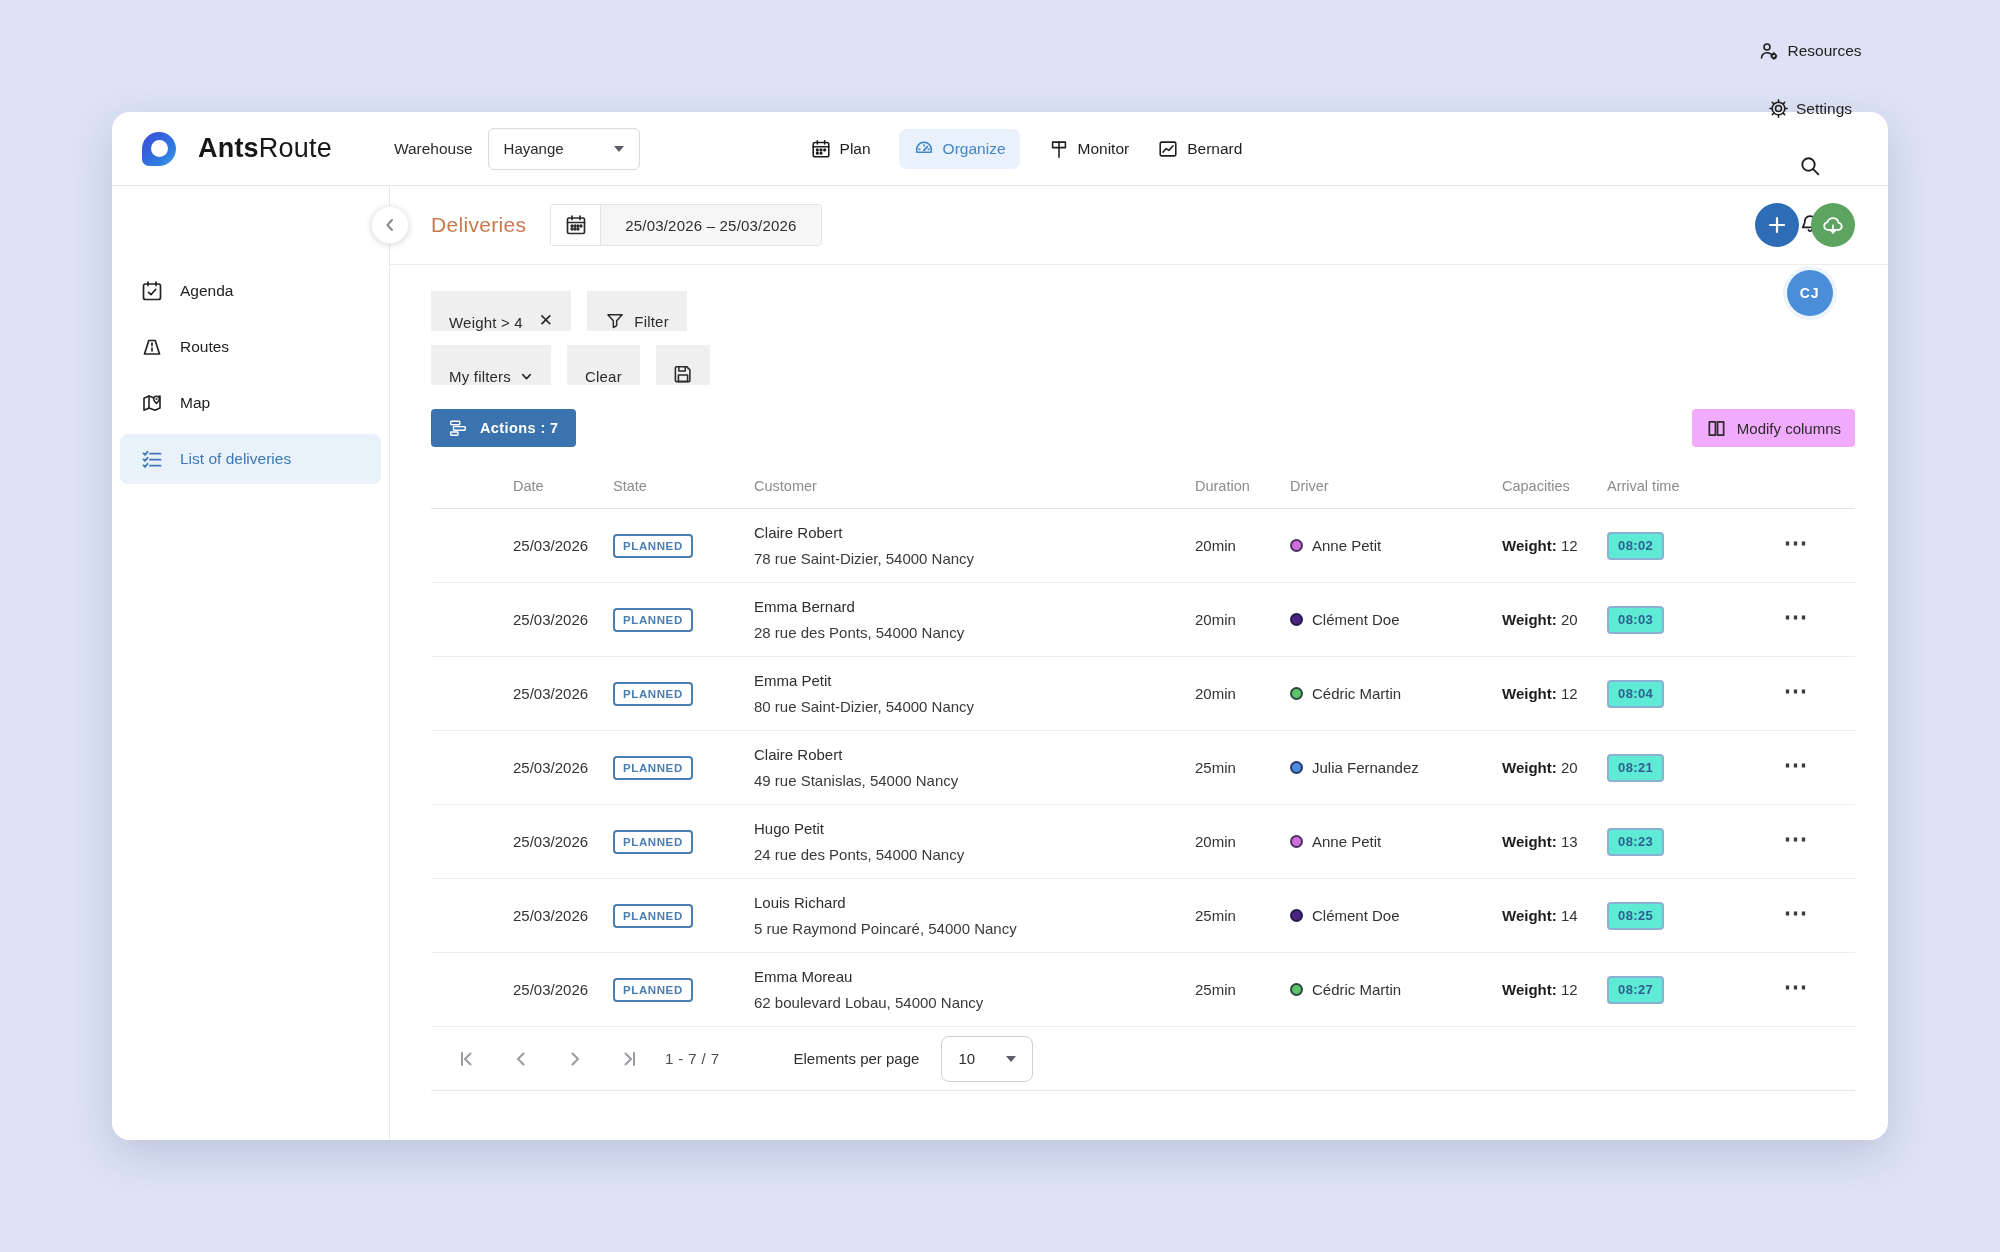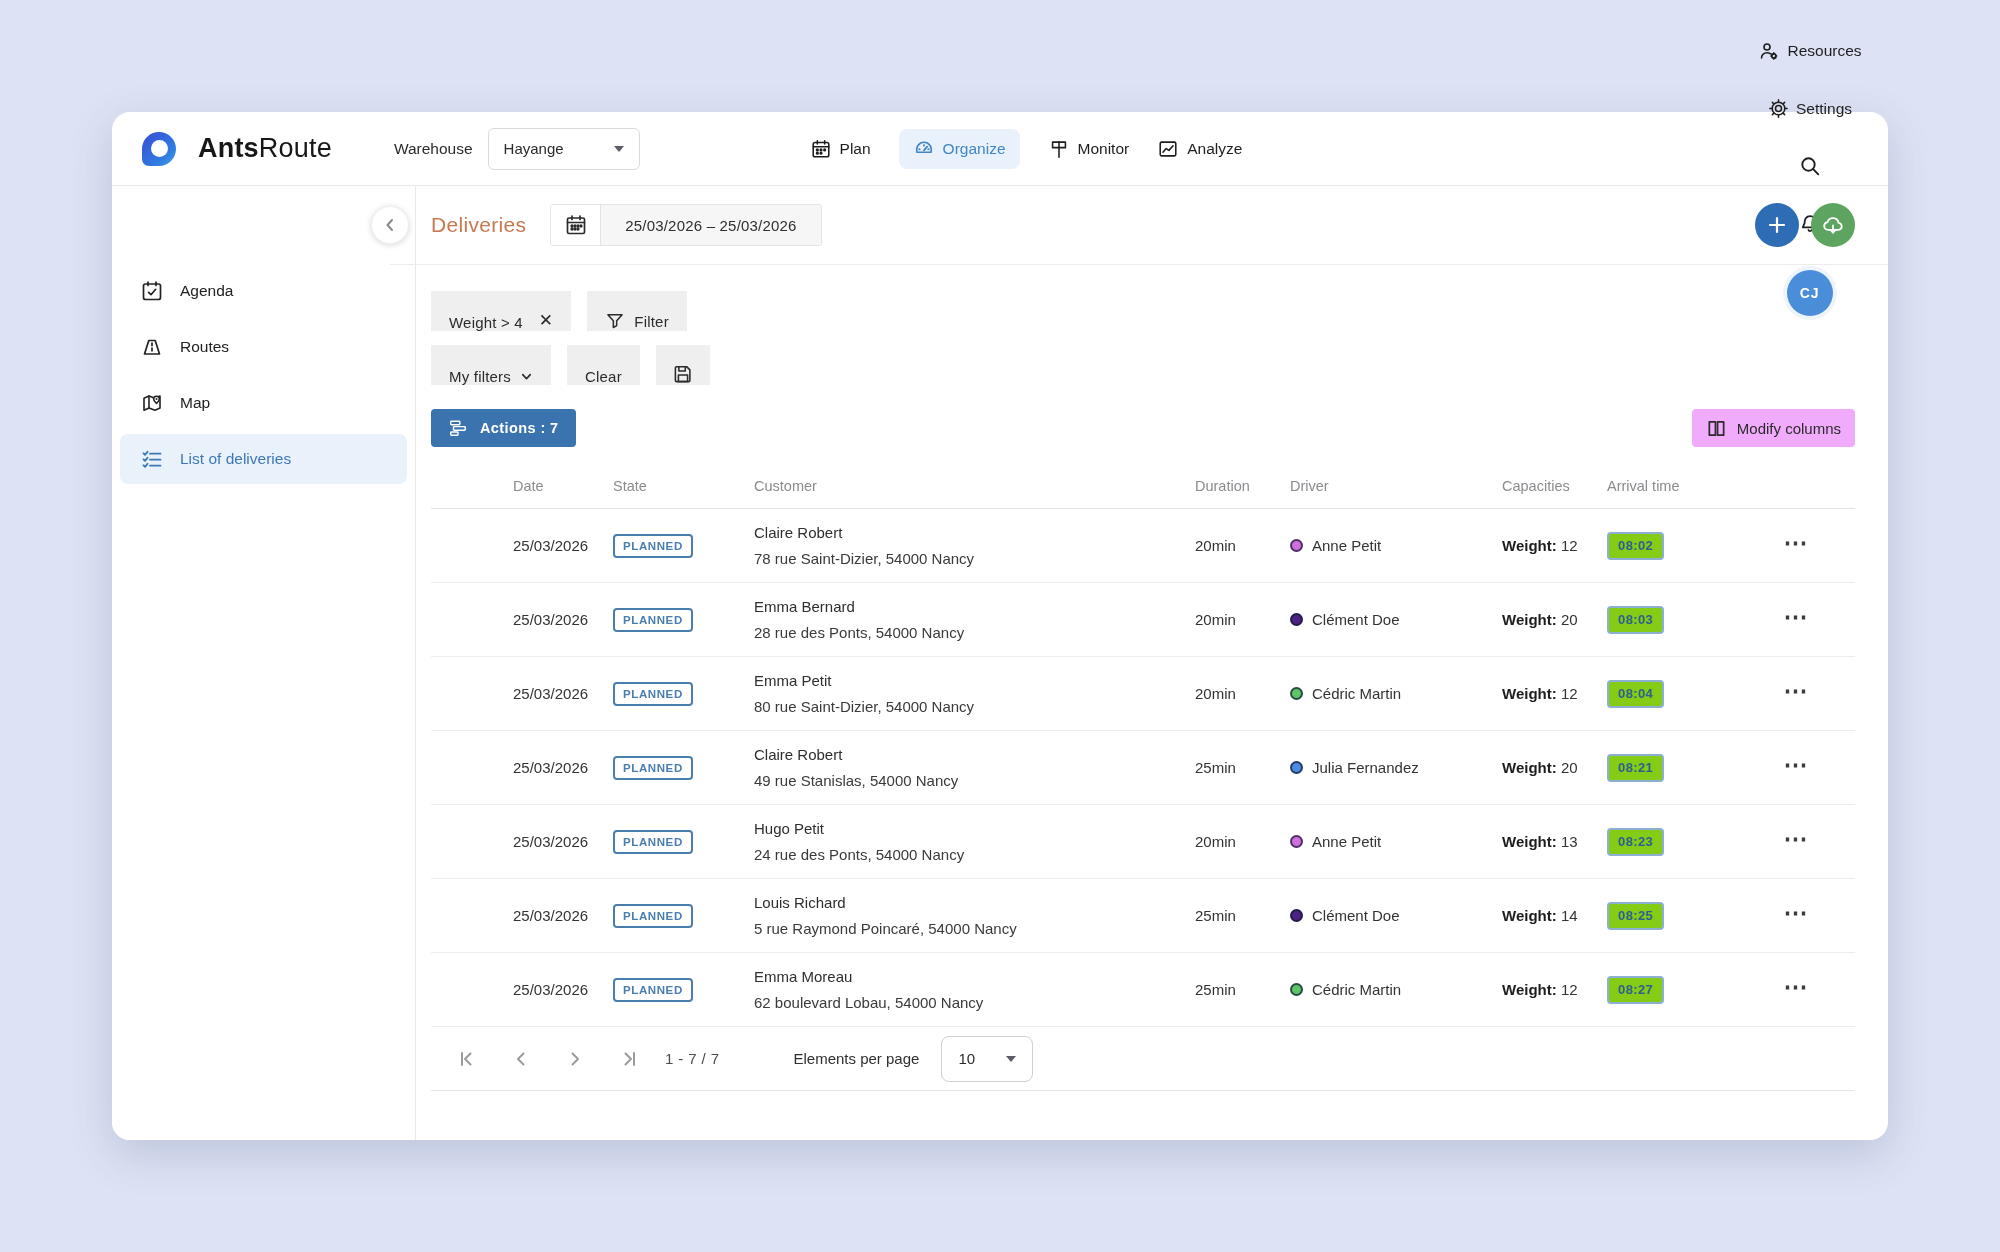--- a/index.html
+++ b/index.html
@@ -36,21 +36,21 @@
   .nav-item.active svg { stroke:#4186c6; }
 
   .top-right { display:flex; align-items:center; gap:34px; margin-left:auto;flex-direction:column; }
   .top-right .nav-item { gap:6px; }
   .icon-btn { background:none; border:none; cursor:pointer; display:flex; align-items:center; }
   .avatar { width:46px; height:46px; border-radius:50%; background:#4a8ed9; color:#fff;
     font-size:14px; font-weight:700; letter-spacing:.8px; display:flex; align-items:center;
     justify-content:center; cursor:pointer; box-shadow:0 0 0 4px #eef4fc; }
 
   
-  .sidebar { position:absolute; left:0; top:74px; width:304px; height:954px;
+  .sidebar { position:absolute; left:0; top:74px; width:278px; height:954px;
     border-right:1px solid #e9e9ec; padding-top:74px; background:#fff; border-radius:0 0 0 18px; }
   .side-item { display:flex; align-items:center; gap:16px; height:50px; margin:6px 8px;
     padding:0 0 0 20px; font-size:15.5px; color:#222; cursor:pointer; border-radius:8px; }
   .side-item svg { stroke:#222; }
   .side-item.active { background:#e9f1fb; color:#3e78b5; }
   .side-item.active svg { stroke:#3e78b5; }
 
   
   .content { position:absolute; left:278px; top:74px; width:1498px; height:954px; }
 
@@ -101,21 +101,21 @@
   .cb::after { content:""; position:absolute; left:6px; top:6.5px; width:12px; height:7px;
     border-left:3px solid #fff; border-bottom:3px solid #fff; transform:rotate(-45deg); }
   .state-badge { display:inline-block; padding:4px 8px; border:2px solid #4a7eae; border-radius:4px;
     color:#4a7eae; font-size:11.5px; font-weight:700; letter-spacing:.6px; }
   .cust-name { color:#2e2e2e; }
   .cust-addr { color:#3a3a3a; margin-top:9px; }
   .driver-cell { display:flex; align-items:center; gap:9px; }
   .dot { width:13px; height:13px; border-radius:50%; border:2px solid rgba(25,25,55,.72); }
   .cap-cell b { color:#1d1d1d; }
   .time-badge { display:inline-block; padding:4.5px 9px; border:2px solid #8cb0d3; border-radius:4px;
-    color:#2e5f8e; font-size:13px; font-weight:700; letter-spacing:.4px; background:#84cc16; cursor:pointer; }
+    color:#2e5f8e; font-size:13px; font-weight:700; letter-spacing:.4px; background:#5eead4; cursor:pointer; }
   .menu-cell { text-align:center; }
   .dots-menu { font-size:24px; font-weight:700; color:#3c3c3c; letter-spacing:1px; cursor:pointer;
     background:none; border:none; line-height:10px; }
 
   
   .pagination { height:64px; display:flex; align-items:center; border-bottom:1px solid #e6e6e9;
     padding-left:26px; }
   .pg-nav { display:flex; align-items:center; gap:34px; }
   .pg-btn { background:none; border:none; cursor:pointer; display:flex; align-items:center; }
   .pg-range { margin-left:26px; font-size:15px; color:#4c4c4c; letter-spacing:.4px; }
@@ -176,21 +176,21 @@
             <line x1="12" y1="21" x2="12" y2="4"></line>
             <path d="M5 4.5 h14 v6 H5 z"></path>
           </svg>
         <span>Monitor</span>
       </div>
       <div class="nav-item">
         <svg width="22" height="22" viewBox="0 0 24 24" stroke-width="1.7">
             <rect x="3.5" y="4.5" width="17" height="15" rx="1.5"></rect>
             <polyline points="6.5,15.5 10,11.5 13,13.5 17.5,8.5"></polyline>
           </svg>
-        <span>Analyze</span>
+        <span>Bernard</span>
       </div>
     </nav>
 
     <div class="top-right">
       <div class="nav-item">
         <svg width="24" height="24" viewBox="0 0 24 24" stroke-width="1.6">
             <circle cx="8.5" cy="10" r="2.5"></circle>
             <path d="M4 17.5 c0-2.6 2-4.2 4.5-4.2 s4.5 1.6 4.5 4.2"></path>
             <circle cx="15.5" cy="9.5" r="2.2"></circle>
             <path d="M14.6 13.4 c2.3 0 4.1 1.5 4.1 3.9"></path>

